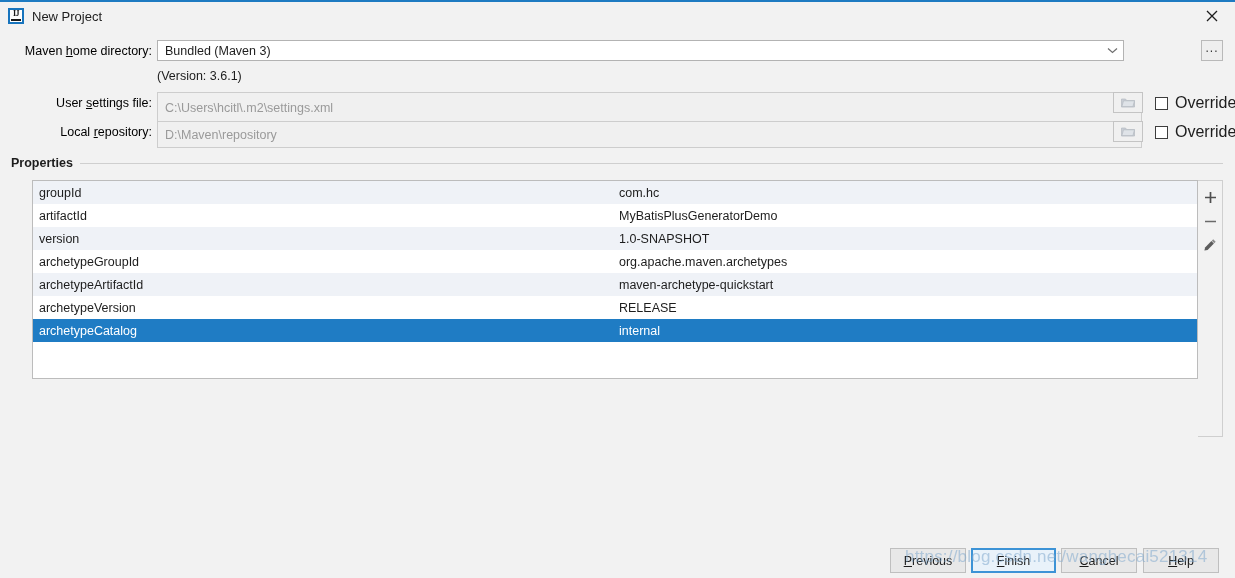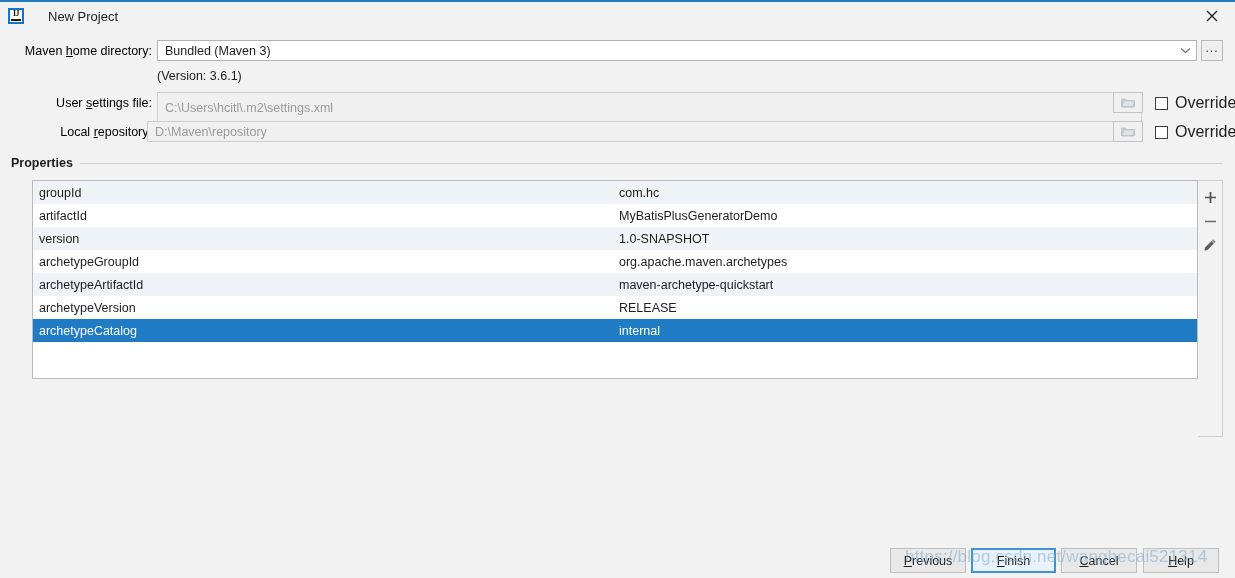--- a/index.html
+++ b/index.html
@@ -28,21 +28,20 @@
 
   
   .titlebar {
     position: absolute;
     left: 0; top: 0;
     width: 1235px;
     height: 28px;
     background: #f2f2f2;
     display: flex;
     align-items: center;
-    gap: 16px;
   }
   .app-icon {
     width: 16px;
     height: 16px;
     margin-left: 8px;
     margin-right: 8px;
     background: #ffffff;
     border: 2px solid #1774bd;
     box-sizing: border-box;
     position: relative;
@@ -283,21 +282,21 @@
   </div>
   <div class="close-btn">
     <svg width="12" height="12" viewBox="0 0 12 12" aria-hidden="true">
       <path d="M1 1 L11 11 M11 1 L1 11" stroke="#1d1d1d" stroke-width="1.3" fill="none"></path>
     </svg>
   </div>
 
   <div class="row-label" style="left:14px; top:42px; width:138px;">
     <span>Maven </span><span class="mn">h</span><span>ome directory:</span>
   </div>
-  <div class="field" style="left:157px; top:38px; width:1040px; height:21px;">
+  <div class="field" style="left:157px; top:38px; width:967px; height:21px;">
     <span>Bundled (Maven 3)</span>
     <span class="combo-arrow">
       <svg width="11" height="7" viewBox="0 0 11 7" aria-hidden="true">
         <path d="M1 1.5 L5.5 5.5 L10 1.5" stroke="#6f6f6f" stroke-width="1.2" fill="none"></path>
       </svg>
     </span>
   </div>
   <div class="ellipsis-btn" style="left:1201px; top:38px; width:22px; height:21px;">
     <span>...</span>
   </div>
@@ -316,21 +315,21 @@
     </svg>
   </div>
   <div class="checkrow" style="left:1155px; top:92px;">
     <span class="checkbox"></span>
     <span>Override</span>
   </div>
 
   <div class="row-label" style="left:14px; top:123px; width:138px;">
     <span>Local </span><span class="mn">r</span><span>epository:</span>
   </div>
-  <div class="field disabled" style="left:147px; top:119px; width:985px; height:21px;">
+  <div class="field disabled" style="left:157px; top:119px; width:985px; height:27px;">
     <span>D:\Maven\repository</span>
   </div>
   <div class="browse-btn" style="left:1113px; top:119px; width:30px; height:21px;">
     <svg width="14" height="11" viewBox="0 0 14 11" aria-hidden="true">
       <path d="M0.5 2 h4 l1.2 1.5 h7.8 v6.5 h-13 z" fill="#c8cdd4" stroke="#b4bac2" stroke-width="0.7"></path>
       <path d="M2.5 3.8 h11 l-1.6 5.8 h-11 z" fill="#dfe3e8" stroke="#b4bac2" stroke-width="0.7"></path>
     </svg>
   </div>
   <div class="checkrow" style="left:1155px; top:121px;">
     <span class="checkbox"></span>

